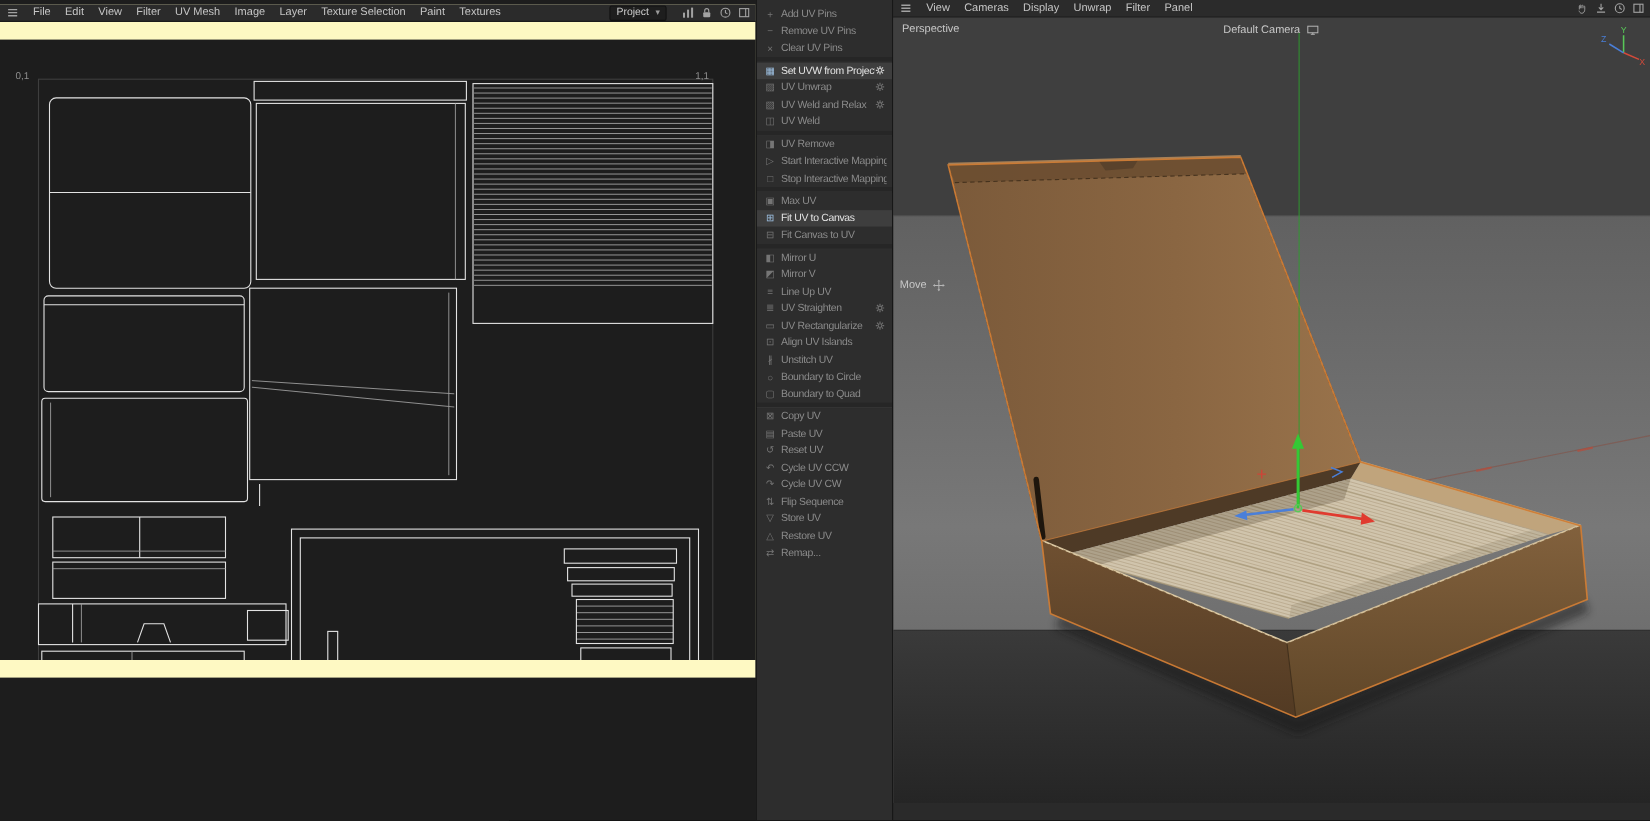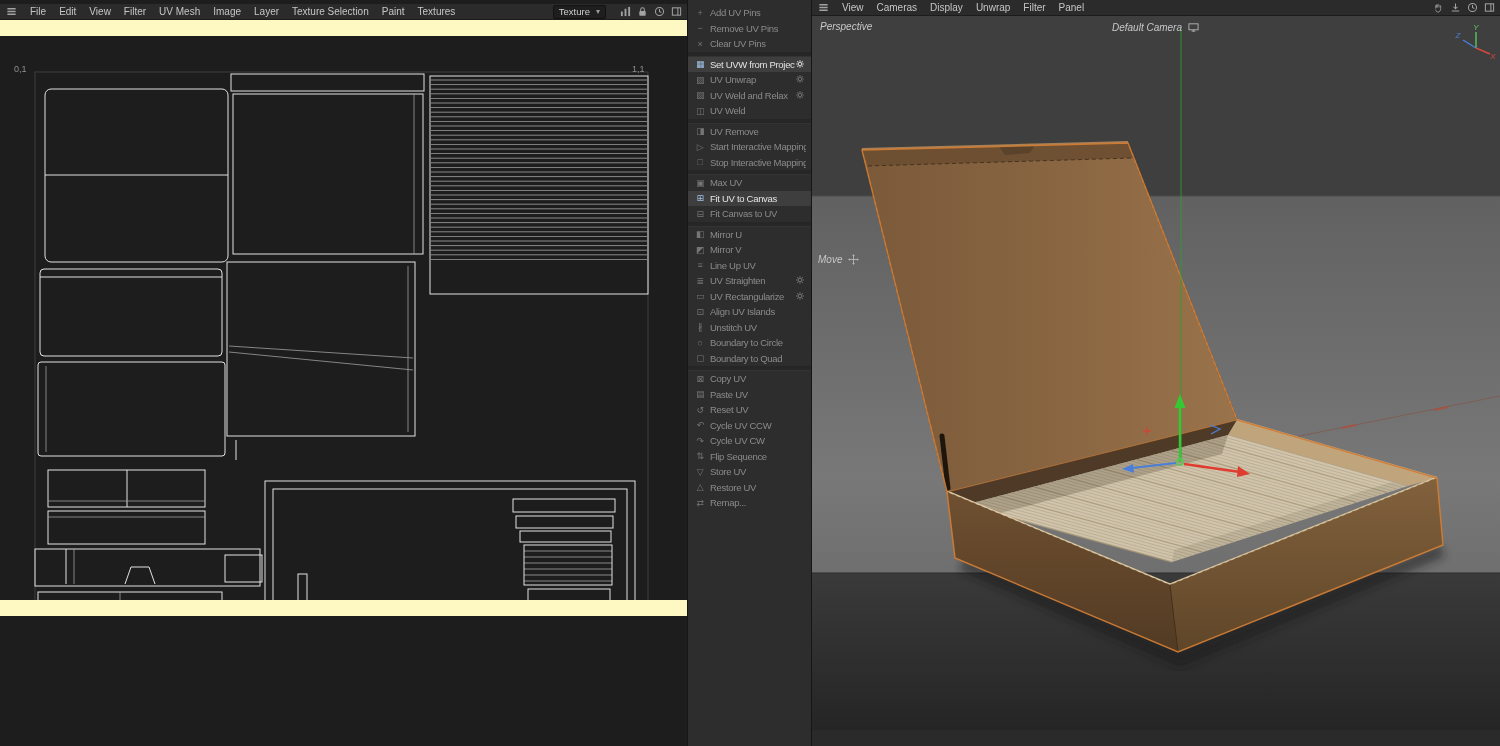--- a/index.html
+++ b/index.html
@@ -44,21 +44,21 @@
            font-size:9.5px;letter-spacing:-0.3px;color:#8b8b8b;white-space:nowrap;}
   .cmd-row.enabled{background:#3e3e3e;color:#e4e4e4;}
   .cmd-icon{width:12px;min-width:12px;text-align:center;font-size:9px;color:#757575;margin-right:4px;}
   .cmd-row.enabled .cmd-icon{color:#9ec1e3;}
   .cmd-label{flex:1;overflow:hidden;text-overflow:clip;}
   .cmd-gear{margin-left:auto;width:11px;height:11px;display:inline-flex;color:#6f6f6f;}
   .cmd-gear svg{width:10px;height:10px;}
   .cmd-row.enabled .cmd-gear{color:#d2d2d2;}
   .cmd-sep{height:4px;background:#262626;border-bottom:1px solid #333;}
   
-  .viewport{position:absolute;left:0;top:16px;right:0;bottom:16px;overflow:hidden;background:#3f3f3f;font-style:italic;}
+  .viewport{position:absolute;left:0;top:16px;right:0;bottom:16px;overflow:hidden;background:#3f3f3f;}
   .vp-label{position:absolute;font-size:10px;color:#c8c8c8;display:flex;align-items:center;gap:4px;}
   .vp-label .ticon{color:#b5b5b5;}
   .axis-ind{position:absolute;top:6px;right:4px;width:44px;height:40px;}
   .axis-ind text{font-size:8px;font-family:"Liberation Sans","DejaVu Sans",sans-serif;}
   .vp-status{display:flex;justify-content:space-between;padding:0 8px;}
 </style>
 </head>
 <body>
 
 <div class="app">
@@ -77,21 +77,21 @@
           <span class="menu-item">Filter</span>
           <span class="menu-item">UV Mesh</span>
           <span class="menu-item">Image</span>
           <span class="menu-item">Layer</span>
           <span class="menu-item">Texture Selection</span>
           <span class="menu-item">Paint</span>
           <span class="menu-item">Textures</span>
         </div>
       <span class="spacer"></span>
       <div class="dropdown">
-        <span>Texture</span>
+        <span>Project</span>
         <span class="caret">▾</span>
       </div>
       <div class="icon-cluster">
           <span class="ticon">
             <svg viewBox="0 0 12 12">
               <rect x="1" y="6" width="2" height="5" fill="currentColor"></rect>
               <rect x="5" y="3" width="2" height="8" fill="currentColor"></rect>
               <rect x="9" y="1" width="2" height="10" fill="currentColor"></rect>
             </svg>
           </span>

